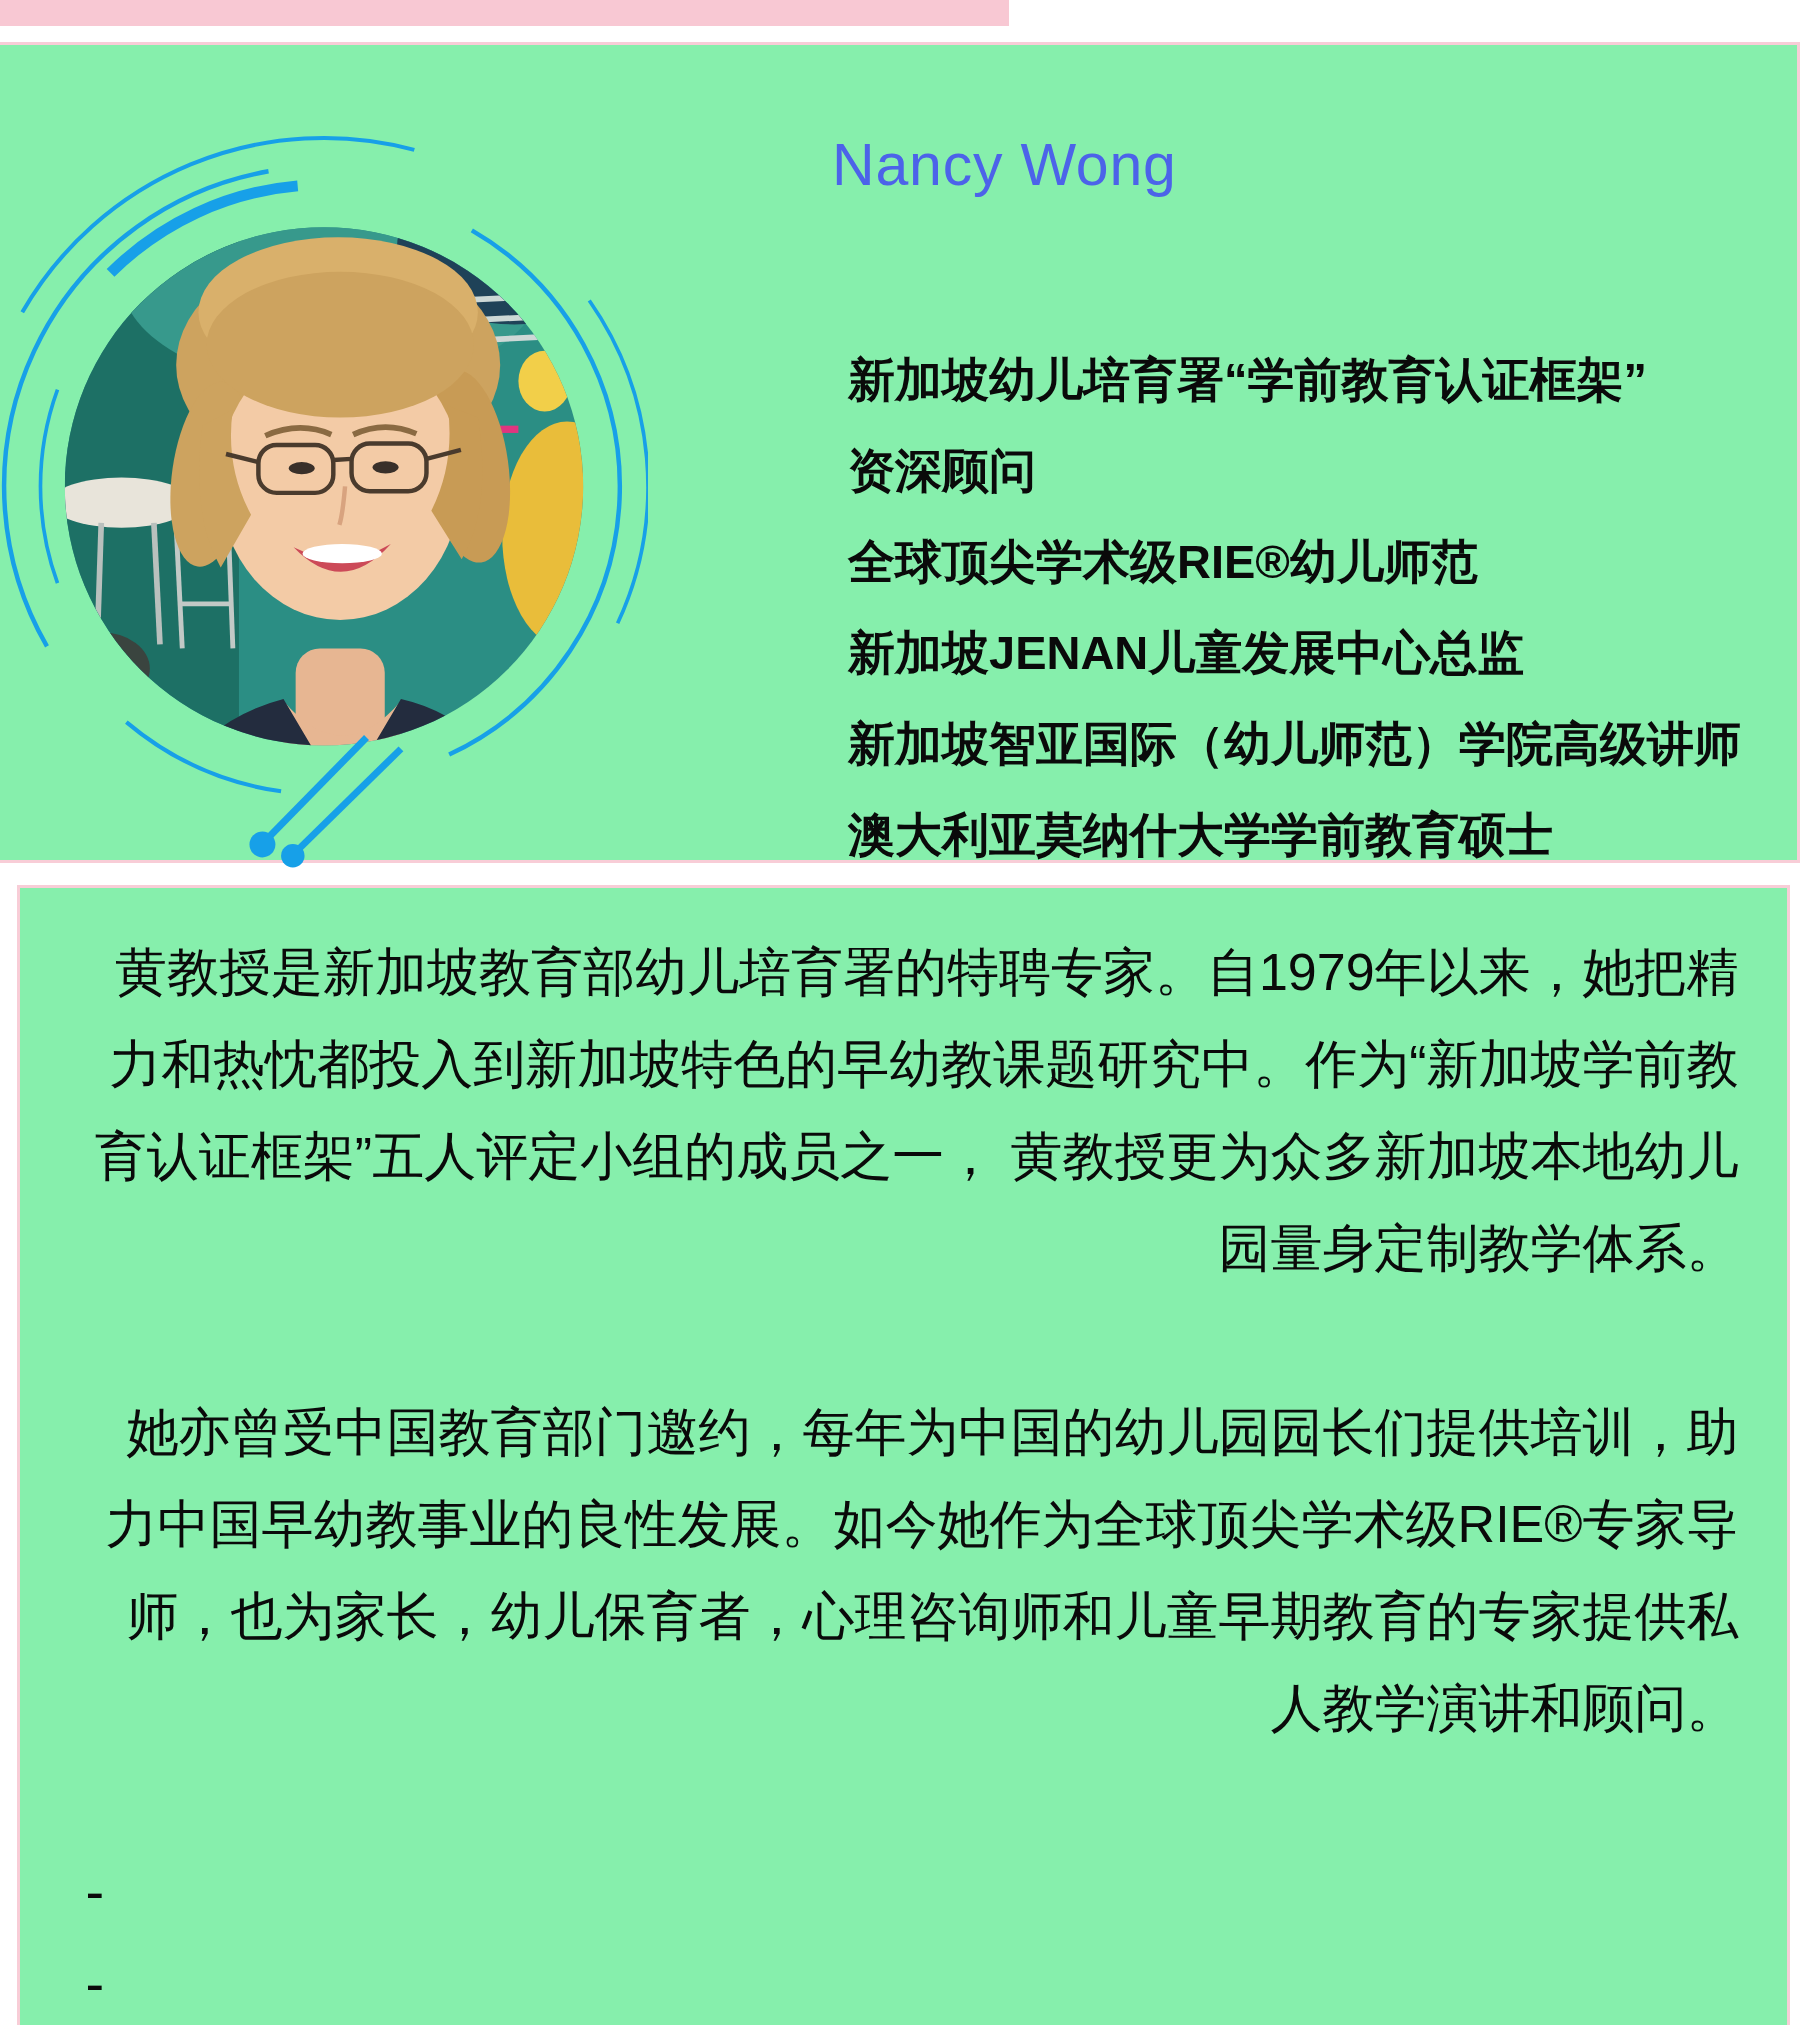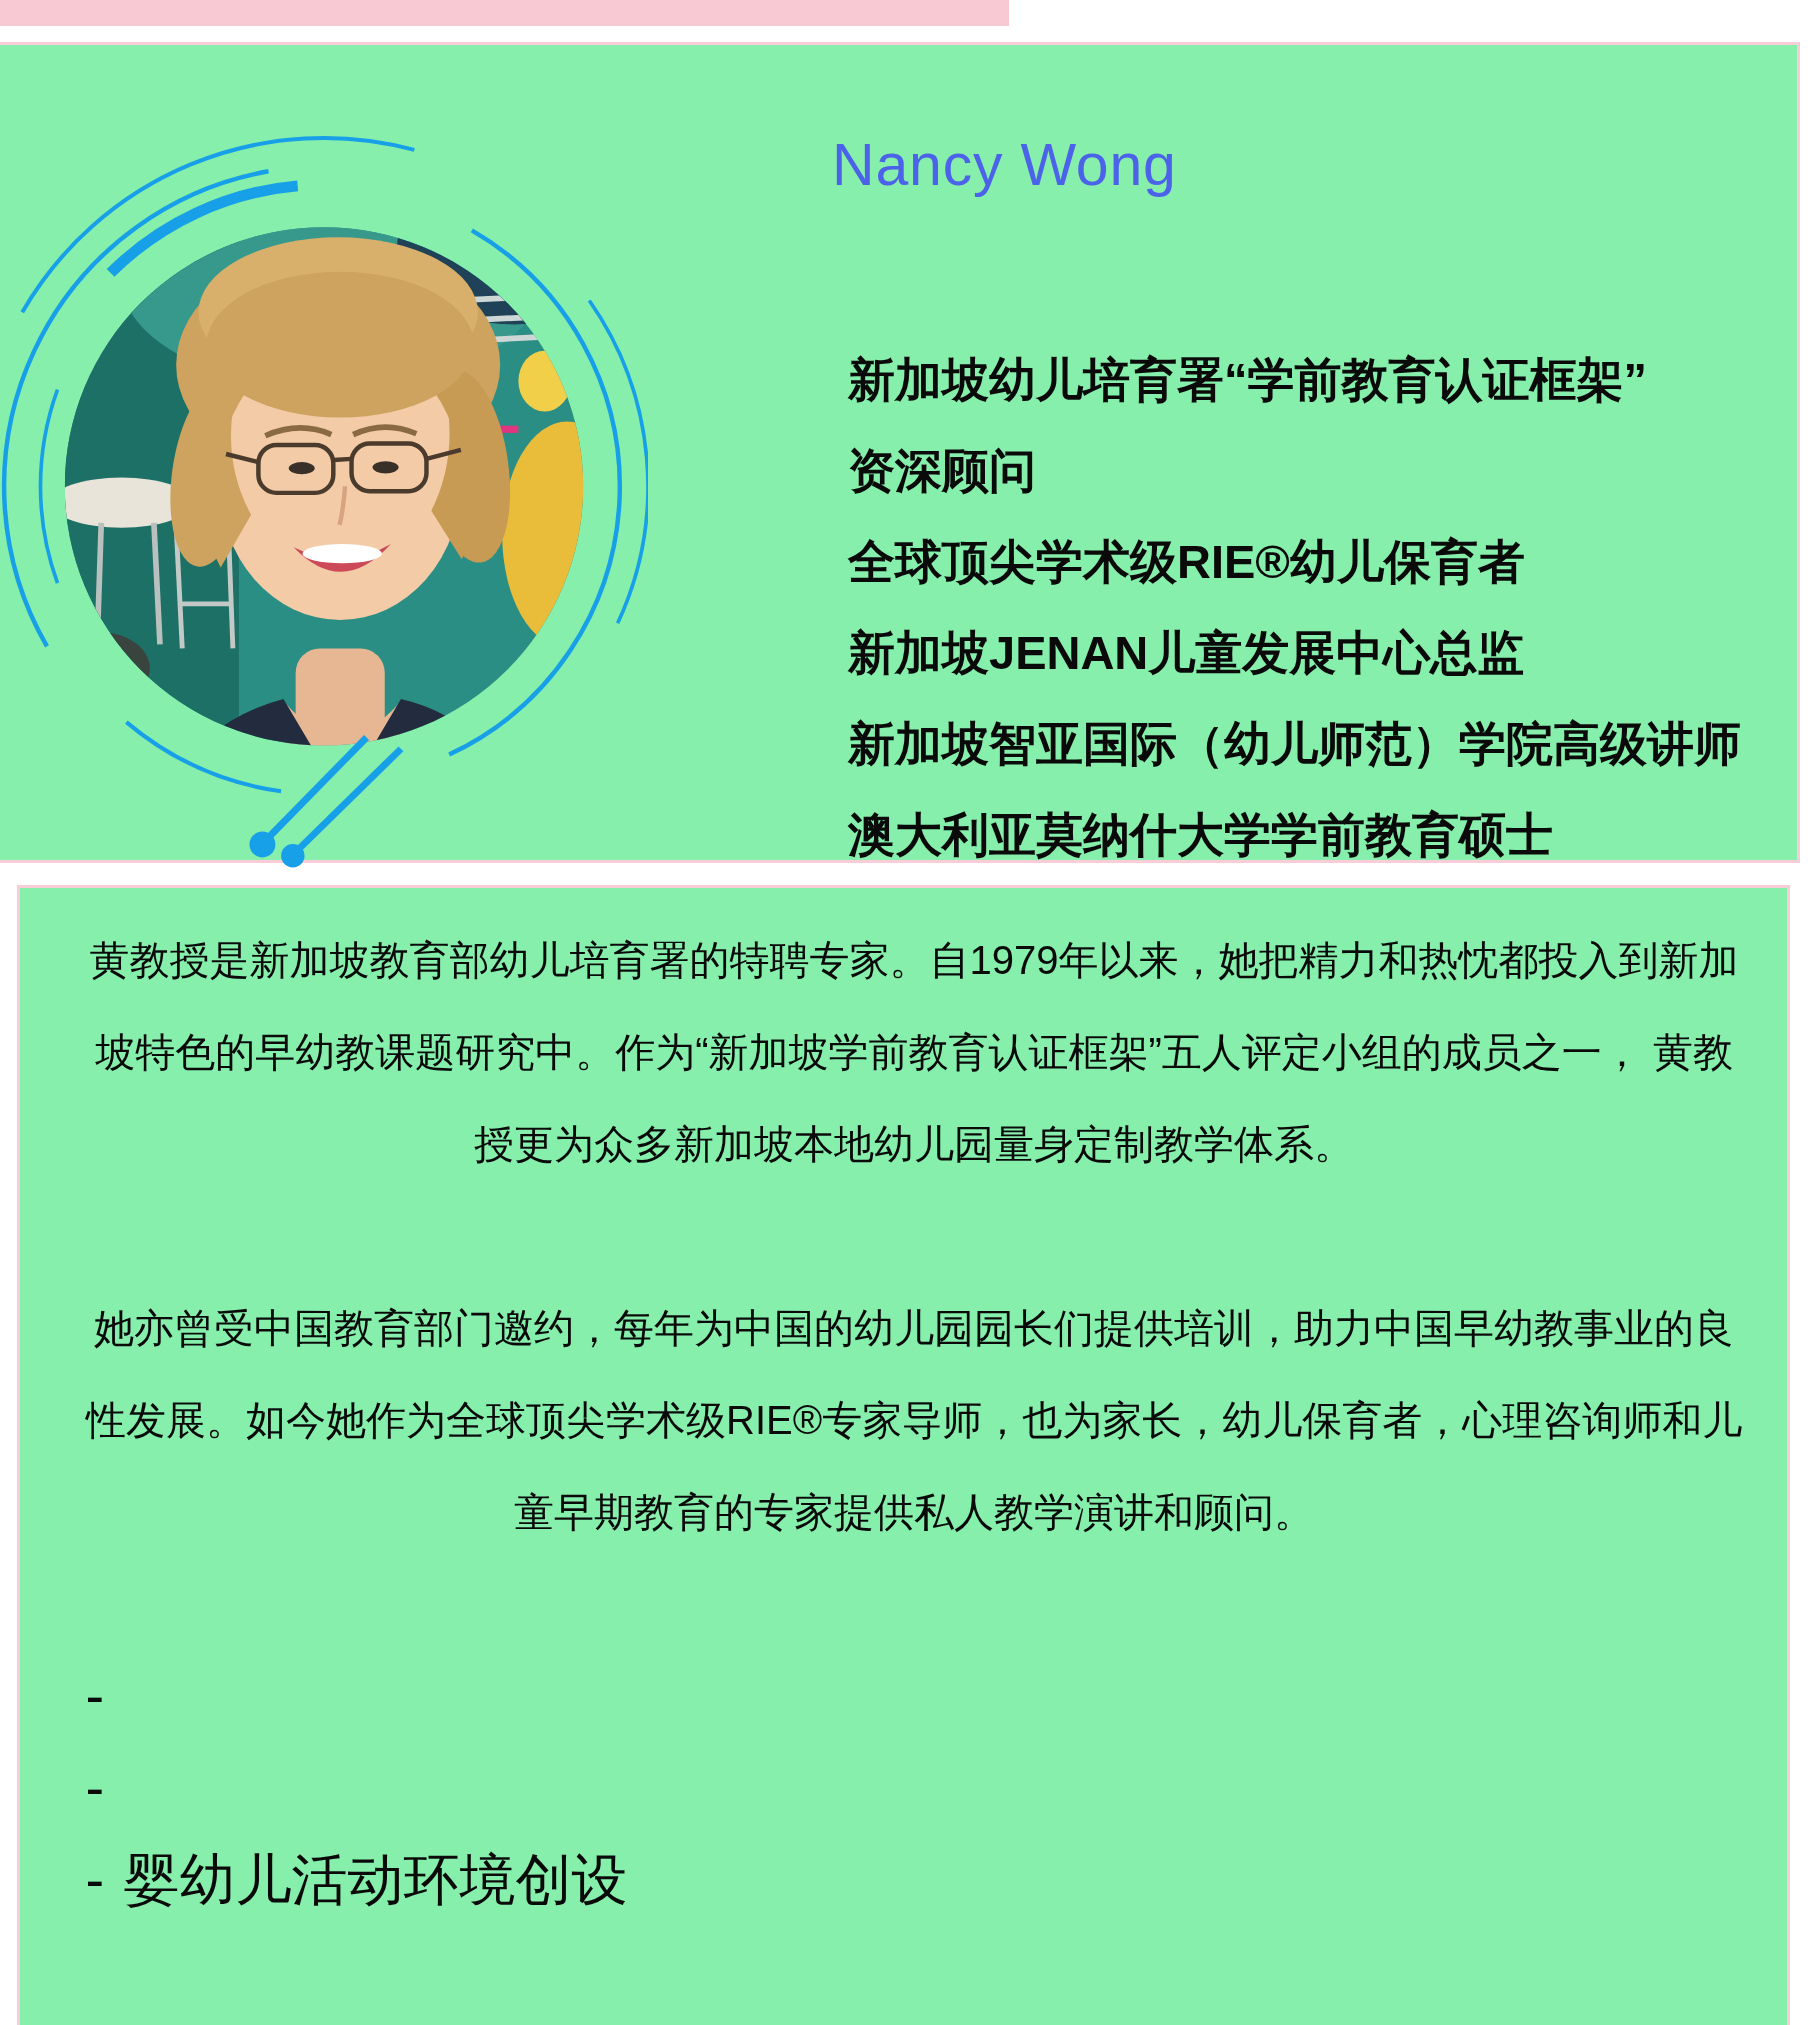--- a/index.html
+++ b/index.html
@@ -44,22 +44,22 @@
     position:absolute;left:832px;top:273px;margin:16px;padding:0;list-style:none;
     font-size:47px;line-height:91px;font-weight:700;white-space:nowrap;
   }
 
   
   .bio-body{
     position:absolute;left:3.2px;top:3.2px;
     padding:23px 45px 0 54px;width:1673px;box-sizing:content-box;
   }
   .bio-body p{
-    margin:0;font-size:40px;line-height:92px;font-weight:500;
-    text-align:center;word-break:break-all;
+    margin:12px;font-size:52px;line-height:92px;font-weight:500;
+    text-align:right;word-break:break-all;
   }
   .bio-body p + p{margin-top:92px;}
   .topics{
     margin:92px 0 0 0;padding:0 0 0 8px;list-style:none;
   }
   .topics li{
     display:flex;align-items:baseline;
     font-size:56px;line-height:92px;font-weight:500;white-space:nowrap;
   }
   .topics .marker{display:inline-block;width:38px;flex:0 0 38px;}
@@ -155,21 +155,21 @@
           <circle cx="723" cy="1942" r="29" stroke="none"></circle>
         </g>
       </svg>
     </div>
 
     <div class="profile-name">Nancy Wong</div>
 
     <ul class="credentials">
       <li>新加坡幼儿培育署“学前教育认证框架”</li>
       <li>资深顾问</li>
-      <li>全球顶尖学术级RIE®幼儿保育者</li>
+      <li>全球顶尖学术级RIE®幼儿师范</li>
       <li>新加坡JENAN儿童发展中心总监</li>
       <li>新加坡智亚国际（幼儿师范）学院高级讲师</li>
       <li>澳大利亚莫纳什大学学前教育硕士</li>
     </ul>
   </div>
 
   <div class="card bio-card">
     <div class="bio-body">
       <p>黄教授是新加坡教育部幼儿培育署的特聘专家。自1979年以来，她把精力和热忱都投入到新加坡特色的早幼教课题研究中。作为“新加坡学前教育认证框架”五人评定小组的成员之一， 黄教授更为众多新加坡本地幼儿园量身定制教学体系。</p>
       <p>她亦曾受中国教育部门邀约，每年为中国的幼儿园园长们提供培训，助力中国早幼教事业的良性发展。如今她作为全球顶尖学术级RIE®专家导师，也为家长，幼儿保育者，心理咨询师和儿童早期教育的专家提供私人教学演讲和顾问。</p>

